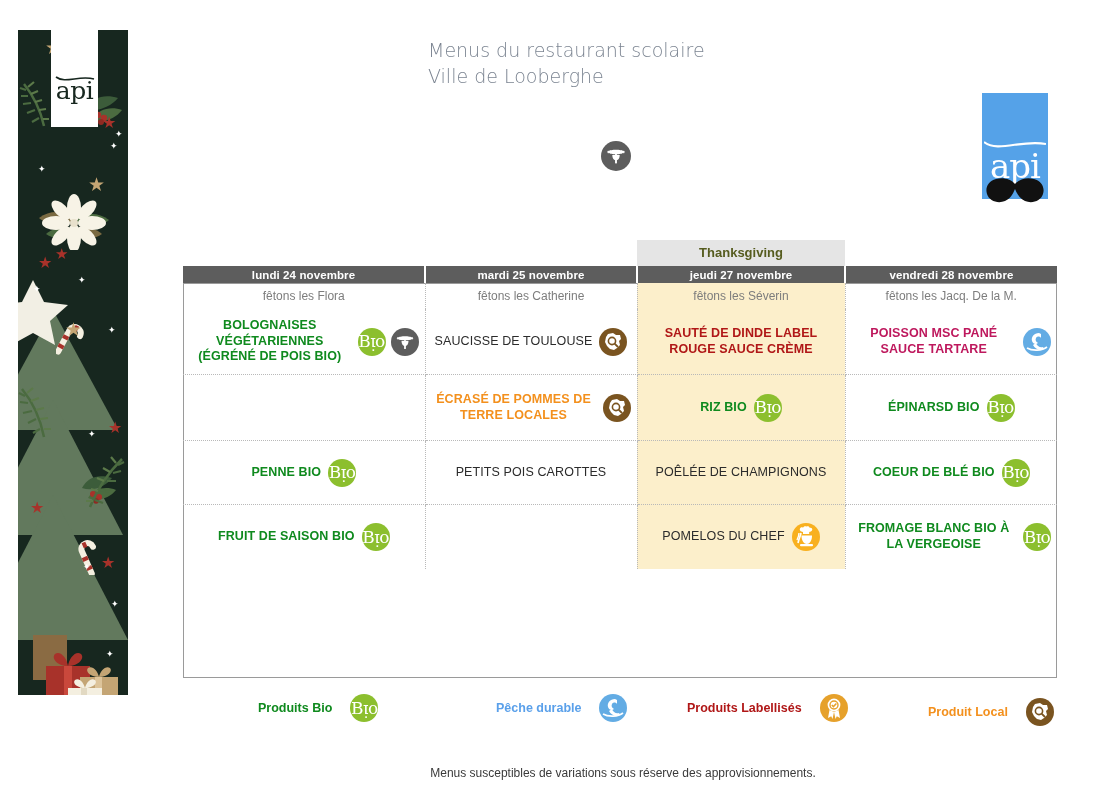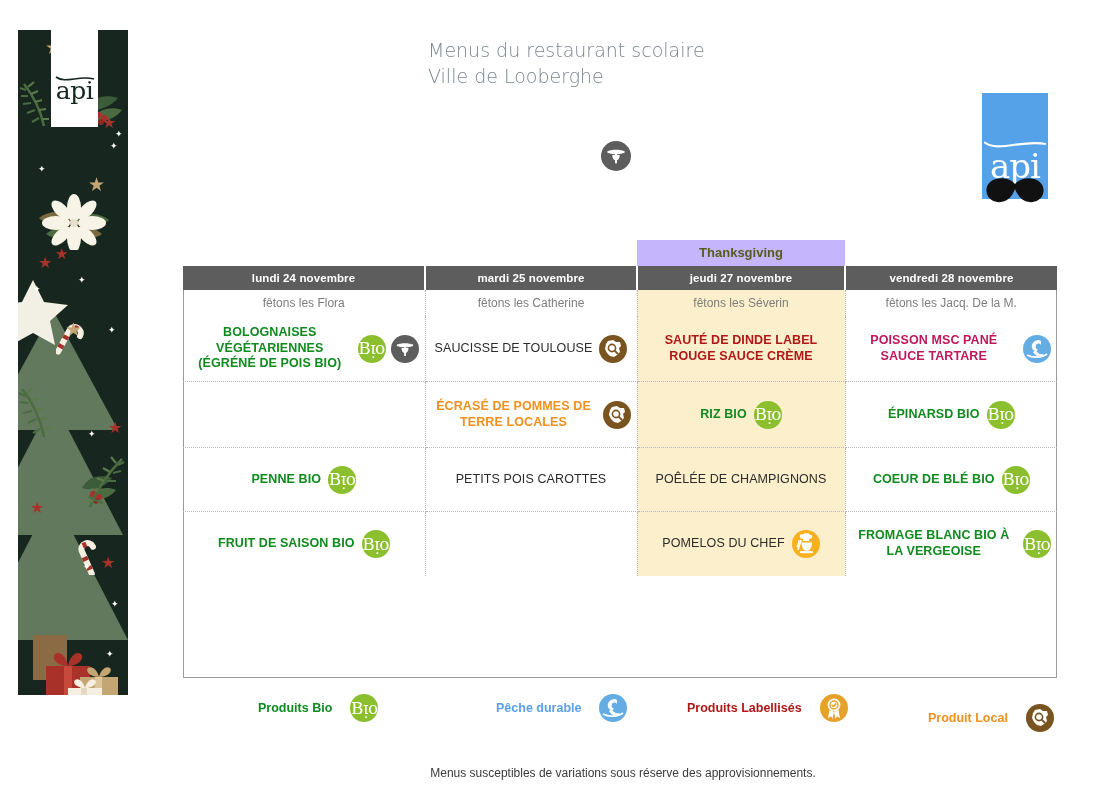--- a/index.html
+++ b/index.html
@@ -142,38 +142,38 @@
     width: 874px;
     border-collapse: collapse;
     table-layout: fixed;
   }
   #thanksgiving-banner {
     position: absolute;
     left: 637px;
     top: 240px;
     width: 208px;
     height: 26px;
-    background: #c4b5fd;
+    background: #e5e5e5;
     color: #565c1f;
     font-size: 13px;
     font-weight: bold;
     text-align: center;
     line-height: 26px;
   }
   #menu-table col.c1 { width: 242px; }
   #menu-table col.c2 { width: 212px; }
   #menu-table col.c3 { width: 208px; }
   #menu-table col.c4 { width: 212px; }
 
   #menu-table th.dayhead {
     background: #5d5d5d;
     color: #ffffff;
     font-size: 11.5px;
     font-weight: bold;
-    height: 24px;
+    height: 17px;
     padding: 0;
     text-align: center;
     border-right: 2px solid #ffffff;
     letter-spacing: .1px;
   }
   #menu-table th.dayhead:last-child { border-right: none; }
 
   #menu-table td {
     padding: 0;
     vertical-align: middle;
@@ -657,21 +657,21 @@
       <div class="legend-item" style="position: absolute; left: 313px; top: 2px;">
         <span class="legend-label" style="color: rgb(90, 160, 234);">Pêche durable</span>
         <span class="badge msc">
           <svg viewBox="0 0 28 28" width="28" height="28">
             <path d="M16 5 C11 5 8 9 9 13 C10 16 13 17 15 15 C13 14 12 12 13 10 C14 8 17 8 18 10 L18 6 Z" fill="#ffffff"></path>
             <path d="M13 15 C14 18 17 20 20 19 L21 21 C17 23 12 21 10 17 Z" fill="#ffffff"></path>
             <path d="M4 20 C9 23 19 23 24 19" stroke="#ffffff" stroke-width="1.7" fill="none"></path>
           </svg>
         </span>
       </div>
-      <div class="legend-item" style="position: absolute; left: 745px; top: 12px;">
+      <div class="legend-item" style="position: absolute; left: 745px; top: 6px;">
         <span class="legend-label" style="color: rgb(243, 144, 29);">Produit Local</span>
         <span class="badge local">
           <svg viewBox="0 0 28 28" width="28" height="28">
             <path d="M9 6 L14 5 L17 7 L21 7 L22 11 L20 13 L21 17 L18 20 L15 22 L11 21 L8 18 L6 14 L7 9 Z" fill="#ffffff"></path>
             <circle cx="13" cy="13" r="3.6" fill="none" stroke="#7a5420" stroke-width="1.6"></circle>
             <line x1="15.6" y1="15.6" x2="19" y2="19" stroke="#7a5420" stroke-width="1.8"></line>
           </svg>
         </span>
       </div>
     </div>

